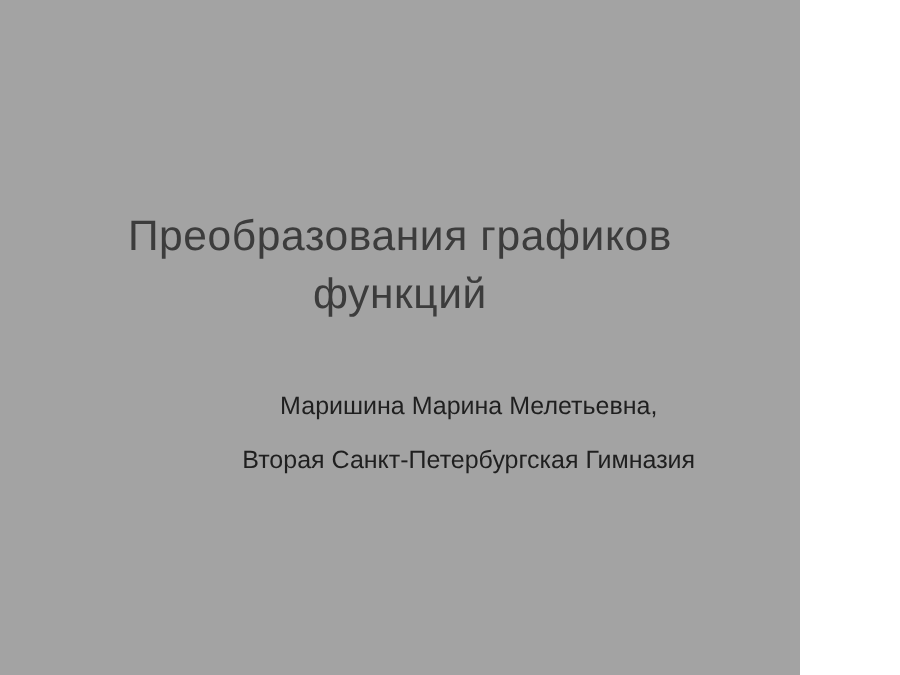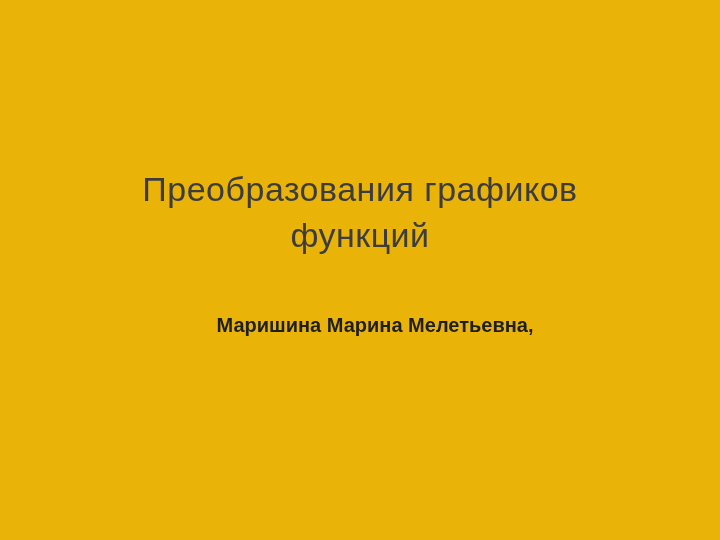--- a/index.html
+++ b/index.html
@@ -2,23 +2,23 @@
 <html><head>
 <meta charset="utf-8">
 <style>
   html, body {
     margin: 0;
     padding: 0;
     background: #ffffff;
   }
   .slide {
     position: relative;
-    width: 720px;
+    width: 640px;
     height: 540px;
-    background: #eab308;
+    background: #a3a3a3;
     overflow: hidden;
     font-family: "Liberation Sans", "DejaVu Sans", sans-serif;
   }
   .slide-title {
     position: absolute;
     top: 166px;
     left: 0;
     right: 0;
     margin: 0;
     text-align: center;
@@ -45,21 +45,21 @@
     width: 445px;
     margin: 0 auto;
     font-size: 20px;
     line-height: 23.5px;
     font-weight: 600;
   }
   .author-line {
     margin: 18px auto;
     font-size: 20px;
     line-height: 25px;
-    font-weight: 700;
+    font-weight: 400;
   }
   .author-line.first {
     margin-top: 34px;
   }
   .author-line.second {
     margin-top: 7px;
   }
 </style>
 </head>
 <body>
@@ -67,15 +67,16 @@
 <div class="slide">
 
   <h1 class="slide-title">
     <span class="title-inner">Преобразования графиков функций</span>
   </h1>
 
   <div class="subtitle-block">
 
     <p class="author-line first">Маришина Марина Мелетьевна,</p>
 
+    <p class="author-line second">Вторая Санкт-Петербургская Гимназия</p>
   </div>
 
 </div>
 
 </body></html>

